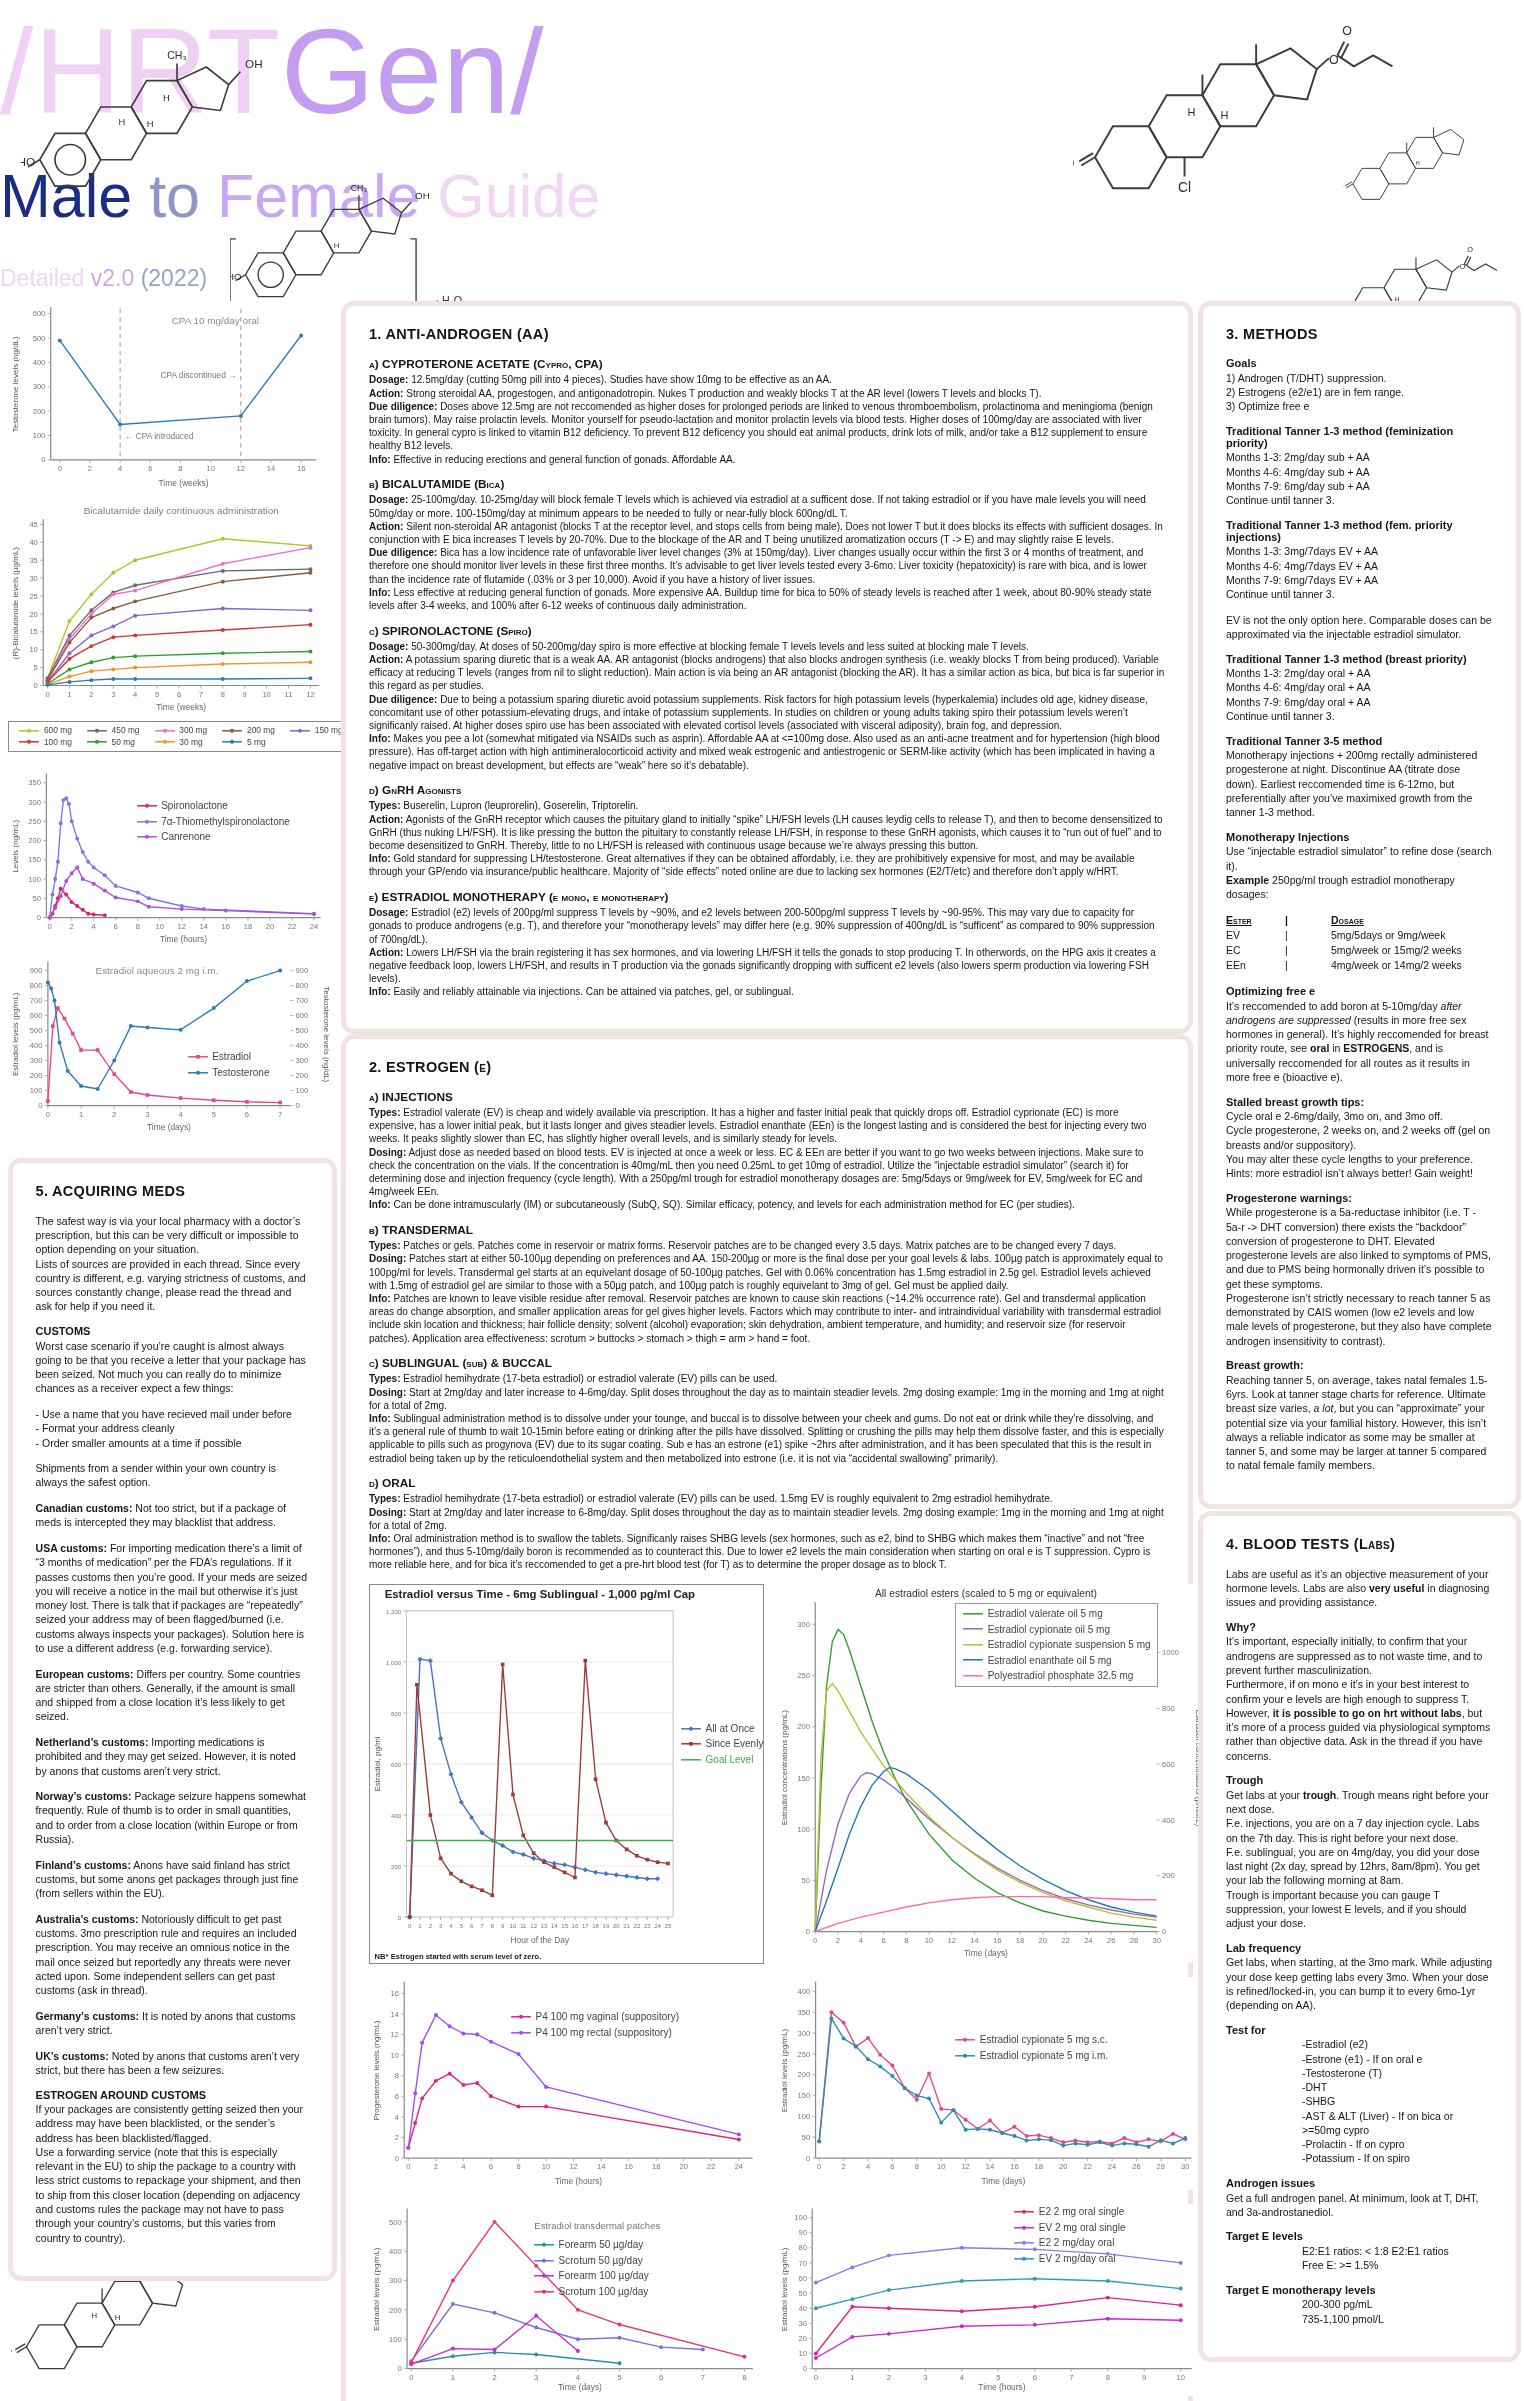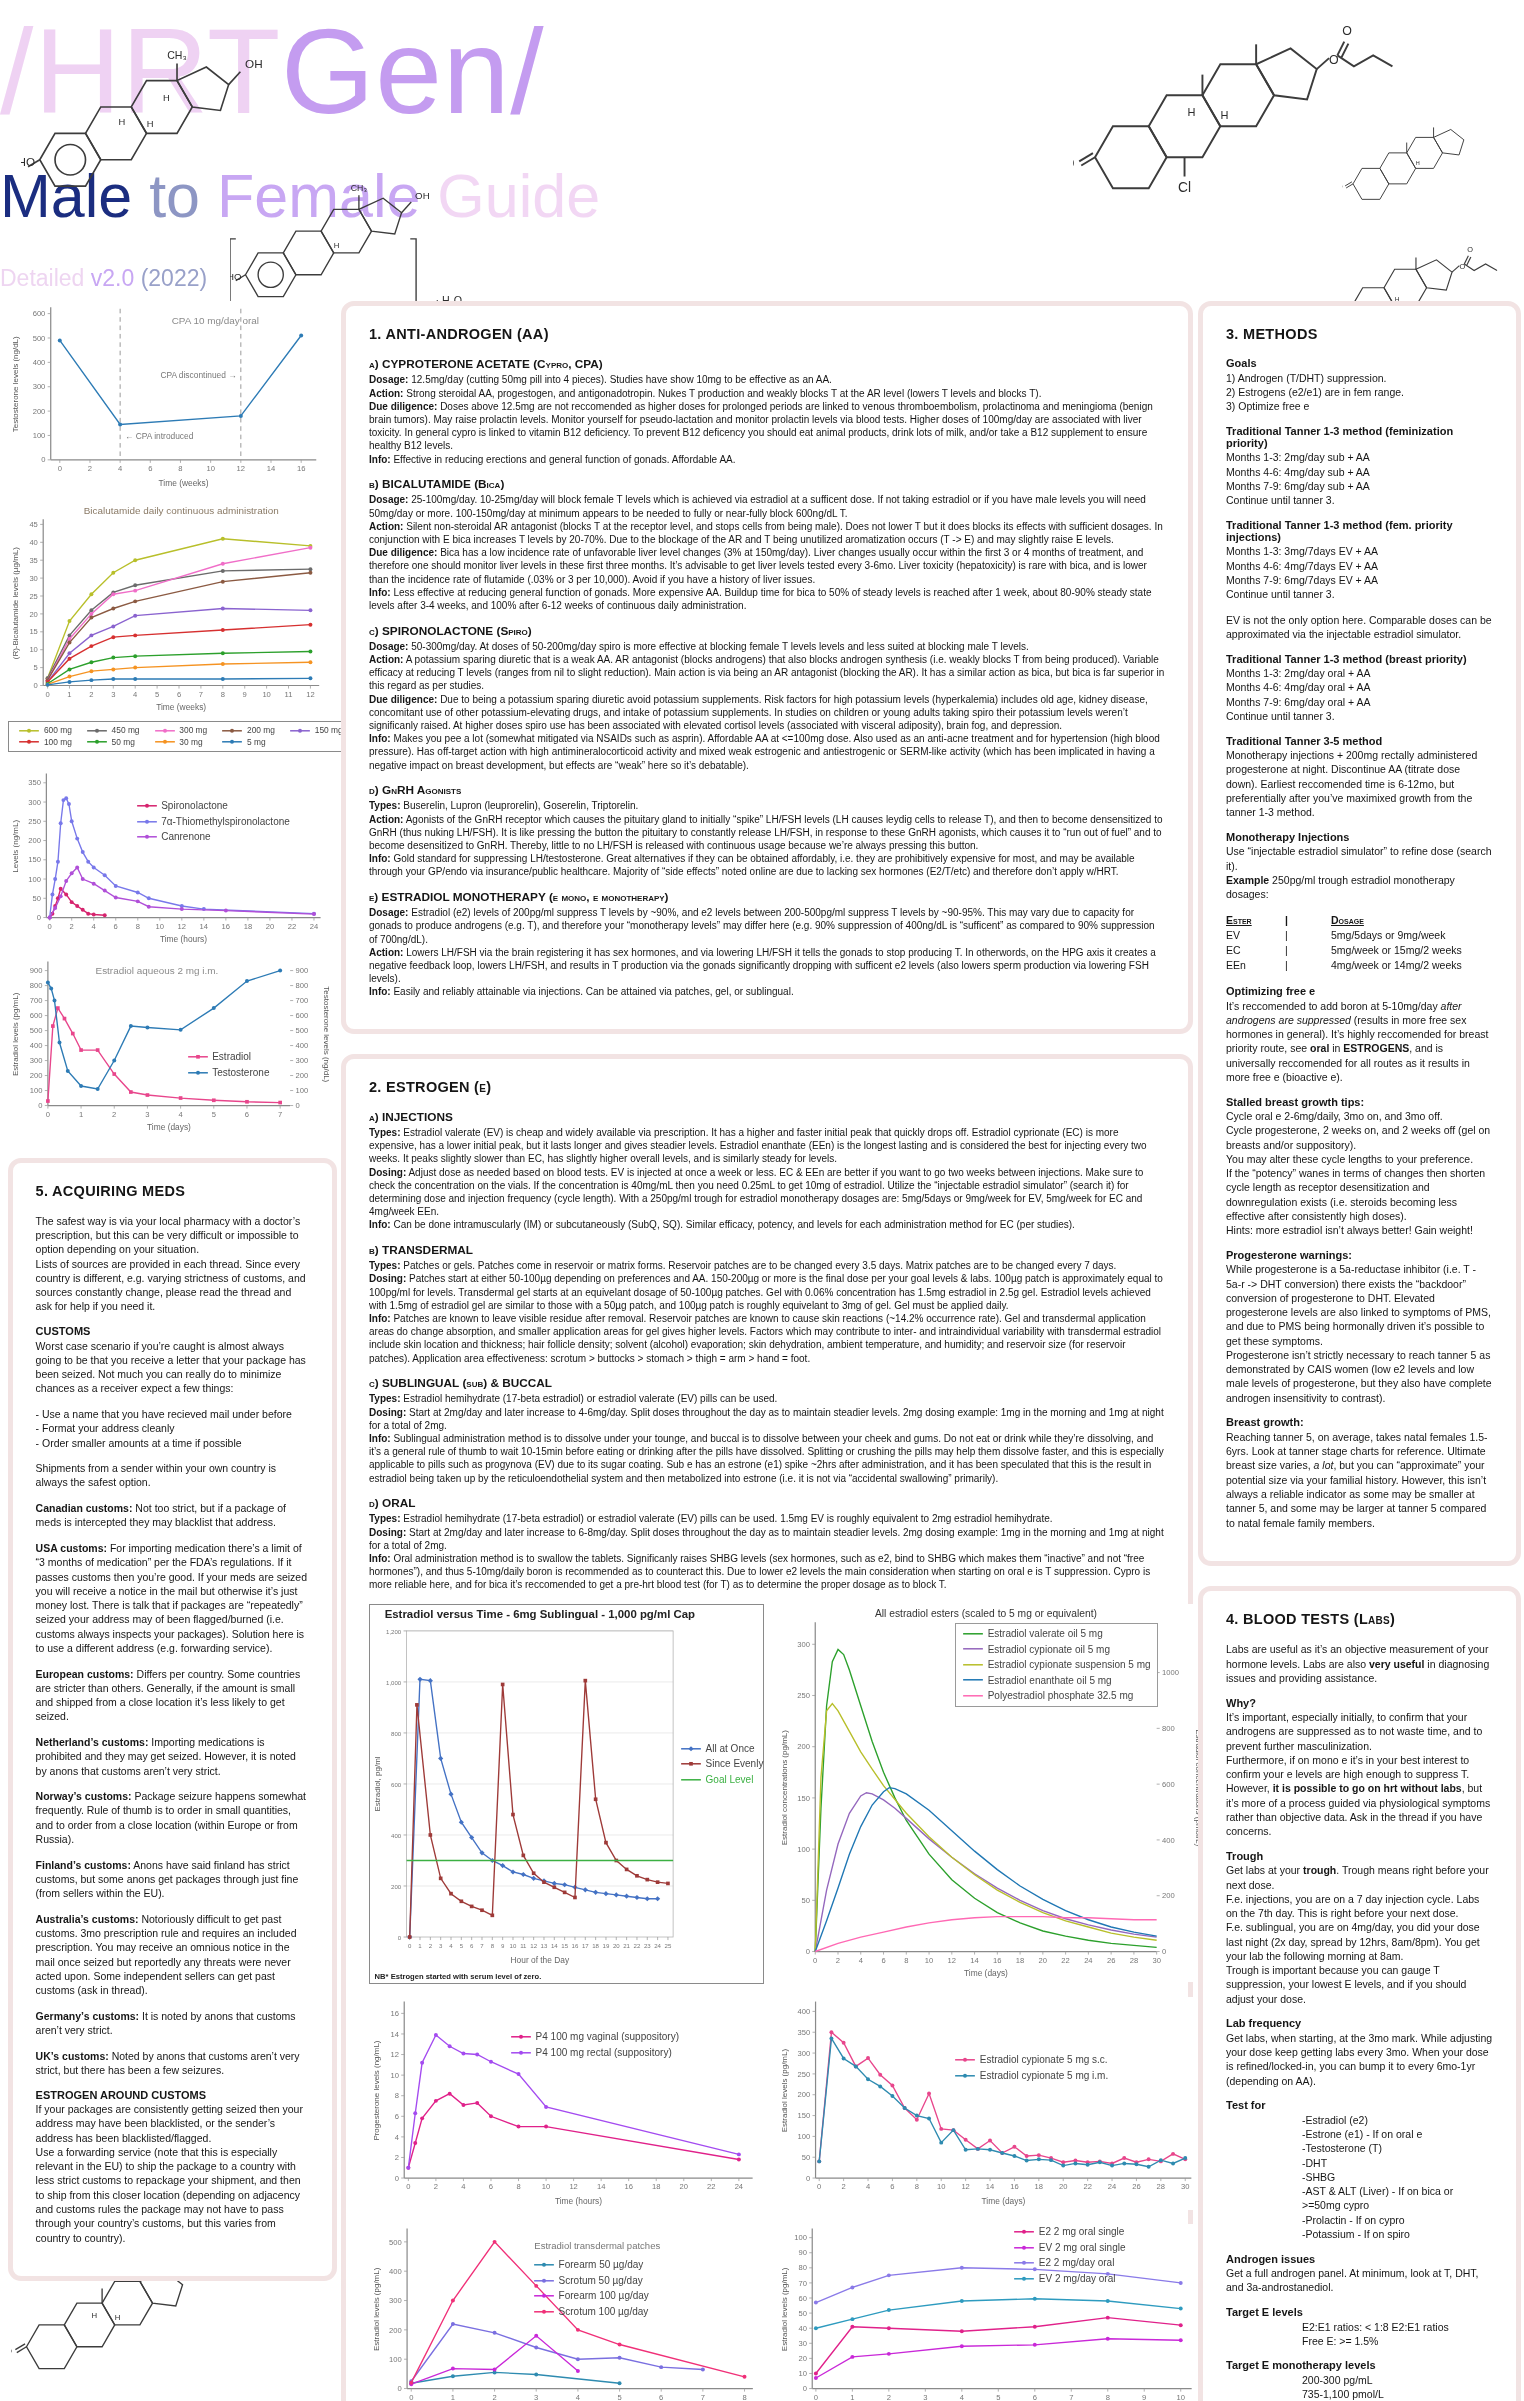--- a/index.html
+++ b/index.html
@@ -10,21 +10,21 @@
   #title{top:10.7px;font-size:120px;font-weight:500;letter-spacing:0.8px;line-height:1}
   #subtitle{top:166px;font-size:61px;font-weight:500;line-height:1}
   #version{top:265px;font-size:23px;font-weight:500}
   
   .col{position:absolute;top:301px}
   #col-left{left:7.6px;width:329px}
   #col-mid{left:341px;width:852px}
   #col-right{left:1198px;width:323px}
   
   .panel{background:#fff;border:5.3px solid #f2e3e3;border-radius:13px;
-         padding:20px 23px;box-sizing:border-box;margin-bottom:20px}
+         padding:20px 23px;box-sizing:border-box;}
   .panel h2{font-size:14.5px;margin:0 0 15.2px 0;font-variant:small-caps;letter-spacing:0.3px;font-weight:bold}
   .panel h3{font-size:11.8px;margin:11.4px 0 2.3px 0;font-variant:small-caps;font-weight:bold}
   .panel .sec{margin:0 0 10px 0}
   .panel p{margin:0;font-size:10px;line-height:1.32}
   .panel .ln{font-size:10px;line-height:1.32}
   
   .side p,.side .ln{font-size:10.5px;line-height:1.36}
   .side h3{font-size:11px;font-variant:normal;margin:10.7px 0 1.5px 0}
   .side .sec{margin-bottom:11.4px}
   .ind .ln{margin-left:76px}
@@ -1562,21 +1562,20 @@
       </div>
       <div class="sec">
         <h3>Optimizing free e</h3>
         <div class="ln">It’s reccomended to add boron at 5-10mg/day <i>after androgens are suppressed</i> (results in more free sex hormones in general). It’s highly reccomended for breast priority route, see <b>oral</b> in <b>ESTROGENS</b>, and is universally reccomended for all routes as it results in more free e (bioactive e).</div>
       </div>
       <div class="sec">
         <h3>Stalled breast growth tips:</h3>
         <div class="ln">Cycle oral e 2-6mg/daily, 3mo on, and 3mo off.</div>
         <div class="ln">Cycle progesterone, 2 weeks on, and 2 weeks off (gel on breasts and/or suppository).</div>
         <div class="ln">You may alter these cycle lengths to your preference.</div>
-        <div class="ln">If the “potency” wanes in terms of changes then shorten cycle length as receptor desensitization and downregulation exists (i.e. steroids becoming less effective after consistently high doses).</div>
         <div class="ln">Hints: more estradiol isn’t always better! Gain weight!</div>
       </div>
       <div class="sec">
         <h3>Progesterone warnings:</h3>
         <div class="ln">While progesterone is a 5a-reductase inhibitor (i.e. T - 5a-r -&gt; DHT conversion) there exists the “backdoor” conversion of progesterone to DHT. Elevated progesterone levels are also linked to symptoms of PMS, and due to PMS being hormonally driven it’s possible to get these symptoms.</div>
         <div class="ln">Progesterone isn’t strictly necessary to reach tanner 5 as demonstrated by CAIS women (low e2 levels and low male levels of progesterone, but they also have complete androgen insensitivity to contrast).</div>
       </div>
       <div class="sec">
         <h3>Breast growth:</h3>
         <div class="ln">Reaching tanner 5, on average, takes natal females 1.5-6yrs. Look at tanner stage charts for reference. Ultimate breast size varies, <i>a lot</i>, but you can “approximate” your potential size via your familial history. However, this isn’t always a reliable indicator as some may be smaller at tanner 5, and some may be larger at tanner 5 compared to natal female family members.</div>

